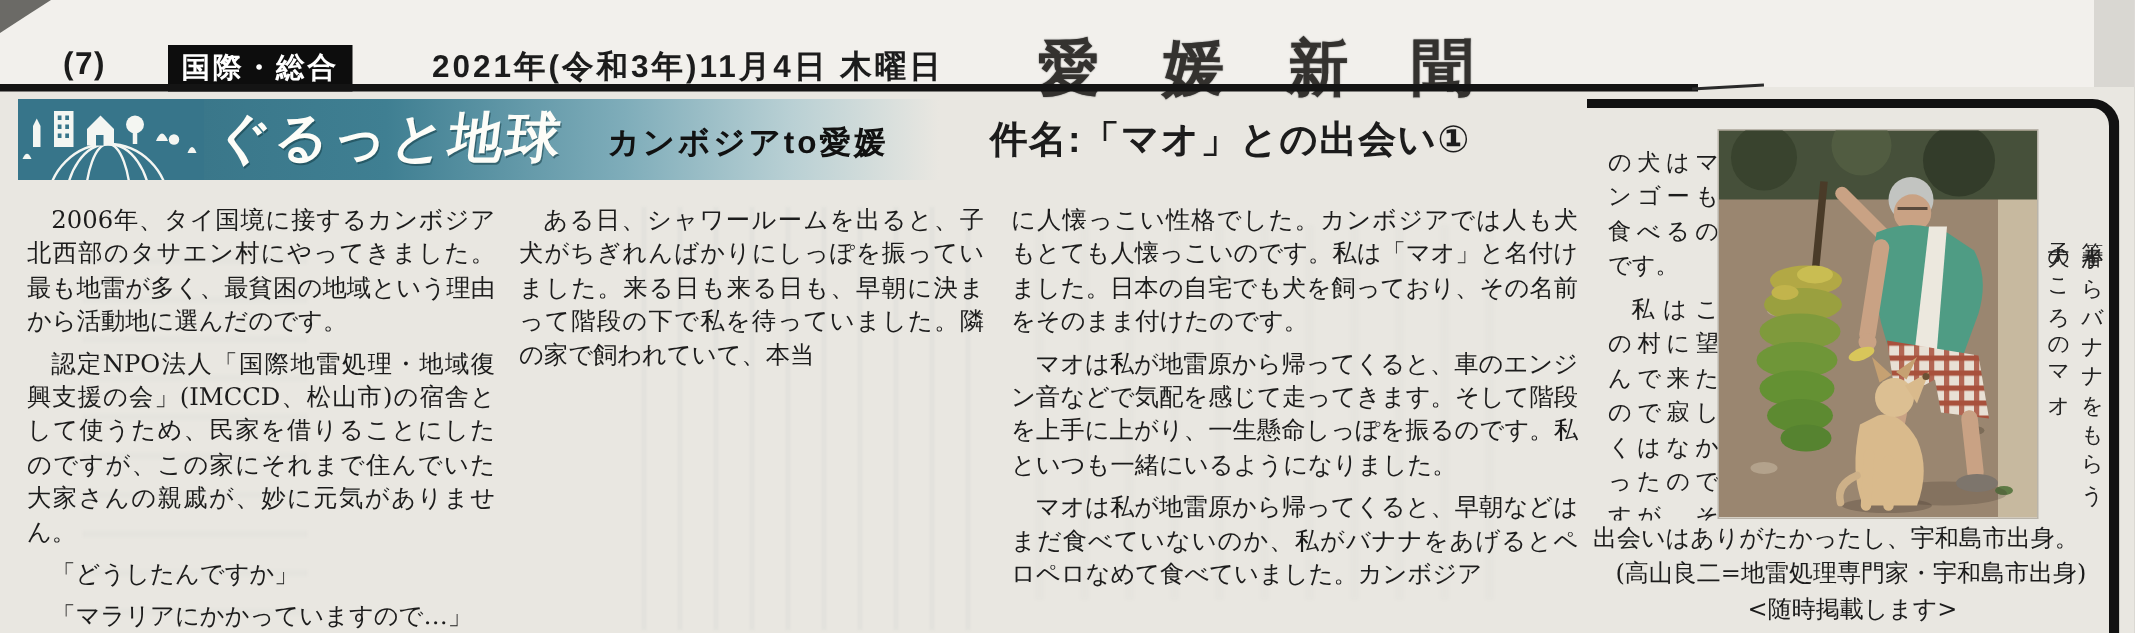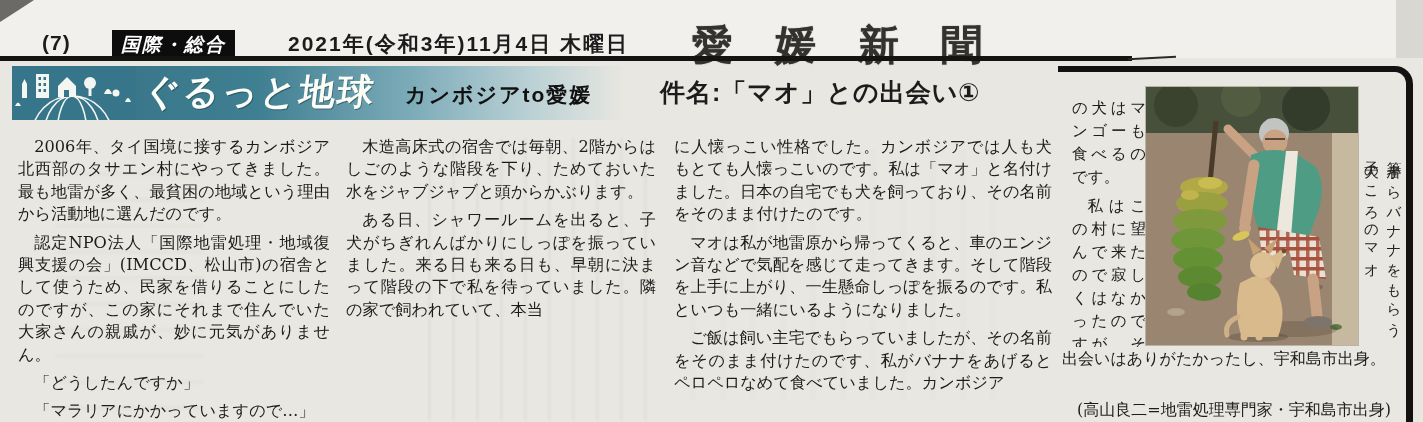--- a/index.html
+++ b/index.html
@@ -4,21 +4,21 @@
 <style>
   html,body{margin:0;padding:0;background:#cfcdc7;}
   #page{position:relative;width:1423px;height:422px;background:#e9e7e1;overflow:hidden;
         font-family:"DejaVu Serif","Liberation Serif",serif;color:#1c1c1c;}
   .sans{font-family:"Liberation Sans","DejaVu Sans",sans-serif;}
 
   
   #header-strip{position:absolute;left:0;top:0;width:1423px;height:58px;background:#f2f0ec;}
   #page-number{position:absolute;left:42px;top:31px;font-size:21px;font-weight:bold;letter-spacing:1px;}
   #section-label-box{position:absolute;left:112px;top:30px;background:#0d0d0d;color:#fff;
-        padding:2px 9px 3px;font-size:19px;font-weight:bold;letter-spacing:2px;font-style:italic;}
+        padding:2px 9px 3px;font-size:19px;font-weight:bold;letter-spacing:2px;}
   #date-line{position:absolute;left:288px;top:30px;font-size:21px;font-weight:bold;letter-spacing:2px;}
   #masthead{position:absolute;left:692px;top:18px;display:flex;gap:42px;font-size:41px;font-weight:bold;
         color:#34322f;text-shadow:0 0 1px #555;}
   #header-rule{position:absolute;left:0;top:56px;width:1132px;height:5px;background:#141414;}
   #header-rule-tail{position:absolute;left:1128px;top:57px;width:48px;height:2px;background:#2a2a2a;transform:rotate(-3deg);}
   #torn-corner{position:absolute;left:0;top:0;width:34px;height:22px;background:#6b6a66;
         clip-path:polygon(0 0,100% 0,55% 45%,0 100%);}
   #torn-right{position:absolute;left:1396px;top:0;width:27px;height:58px;background:#d9d7d2;}
 
   
@@ -43,21 +43,21 @@
   .col p{margin:6px;text-indent:1em;}
   .col p.cont{text-indent:0;}
   #col-1{left:12px;top:130px;width:324px;height:292px;}
   #col-2{left:340px;top:130px;width:322px;height:292px;}
   #col-3{left:668px;top:130px;width:390px;height:292px;}
   #col-4{left:1066px;top:91px;width:86px;height:256px;font-size:15.5px;line-height:23px;}
 
   
   #closing{position:absolute;left:1062px;top:347px;width:346px;font-size:16px;line-height:23.4px;}
   #closing div{white-space:nowrap;}
-  #closing-byline{padding-left:15px;margin-top:28px;}
+  #closing-byline{padding-left:15px;}
   #publication-note{text-align:center;}
 
   
   #article-photo{position:absolute;left:1146px;top:87px;width:212px;height:258px;box-shadow:0 0 0 1px #b9b4aa;}
   #photo-caption{position:absolute;left:1360px;top:150px;height:210px;writing-mode:vertical-rl;
         font-size:14.5px;letter-spacing:3px;line-height:1.55;color:#222;}
 
   
   .ghost{position:absolute;pointer-events:none;filter:blur(1.2px);}
   #ghost-a{left:428px;top:138px;width:234px;height:282px;opacity:.55;
@@ -134,27 +134,26 @@
   <div id="article-frame"></div>
 
   <div id="col-1" class="col">
     <p>2006年、タイ国境に接するカンボジア北西部のタサエン村にやってきました。最も地雷が多く、最貧困の地域という理由から活動地に選んだのです。</p>
     <p>認定NPO法人「国際地雷処理・地域復興支援の会」(IMCCD、松山市)の宿舎として使うため、民家を借りることにしたのですが、この家にそれまで住んでいた大家さんの親戚が、妙に元気がありません。</p>
     <p>「どうしたんですか」</p>
     <p>「マラリアにかかっていますので…」</p>
     <p>ギョッとしました。家の庭や周囲には木が生</p>
   </div>
   <div id="col-2" class="col">
-    <p>木造高床式の宿舎では毎朝、2階からはしごのような階段を下り、ためておいた水をジャブジャブと頭からかぶります。</p>
     <p>ある日、シャワールームを出ると、子犬がちぎれんばかりにしっぽを振っていました。来る日も来る日も、早朝に決まって階段の下で私を待っていました。隣の家で飼われていて、本当</p>
   </div>
   <div id="col-3" class="col">
     <p class="cont">に人懐っこい性格でした。カンボジアでは人も犬もとても人懐っこいのです。私は「マオ」と名付けました。日本の自宅でも犬を飼っており、その名前をそのまま付けたのです。</p>
     <p>マオは私が地雷原から帰ってくると、車のエンジン音などで気配を感じて走ってきます。そして階段を上手に上がり、一生懸命しっぽを振るのです。私といつも一緒にいるようになりました。</p>
-    <p>ご飯は飼い主宅でもらっていましたが、その名前をそのまま付けたのです、私がバナナをあげるとペロペロなめて食べていました。カンボジア</p>
+    <p>マオは私が地雷原から帰ってくると、早朝などはまだ食べていないのか、私がバナナをあげるとペロペロなめて食べていました。カンボジア</p>
   </div>
   <div id="col-4" class="col">
     <p class="cont">の犬はマンゴーも食べるのです。</p>
     <p>私はこの村に望んで来たので寂しくはなかったのですが、それでも「マオちゃん」との</p>
   </div>
 
   <div id="closing">
     <div id="closing-line1">出会いはありがたかったし、宇和島市出身。</div>
     <div id="closing-byline">(高山良二=地雷処理専門家・宇和島市出身)</div>
     <div id="publication-note">&lt;随時掲載します&gt;</div>

